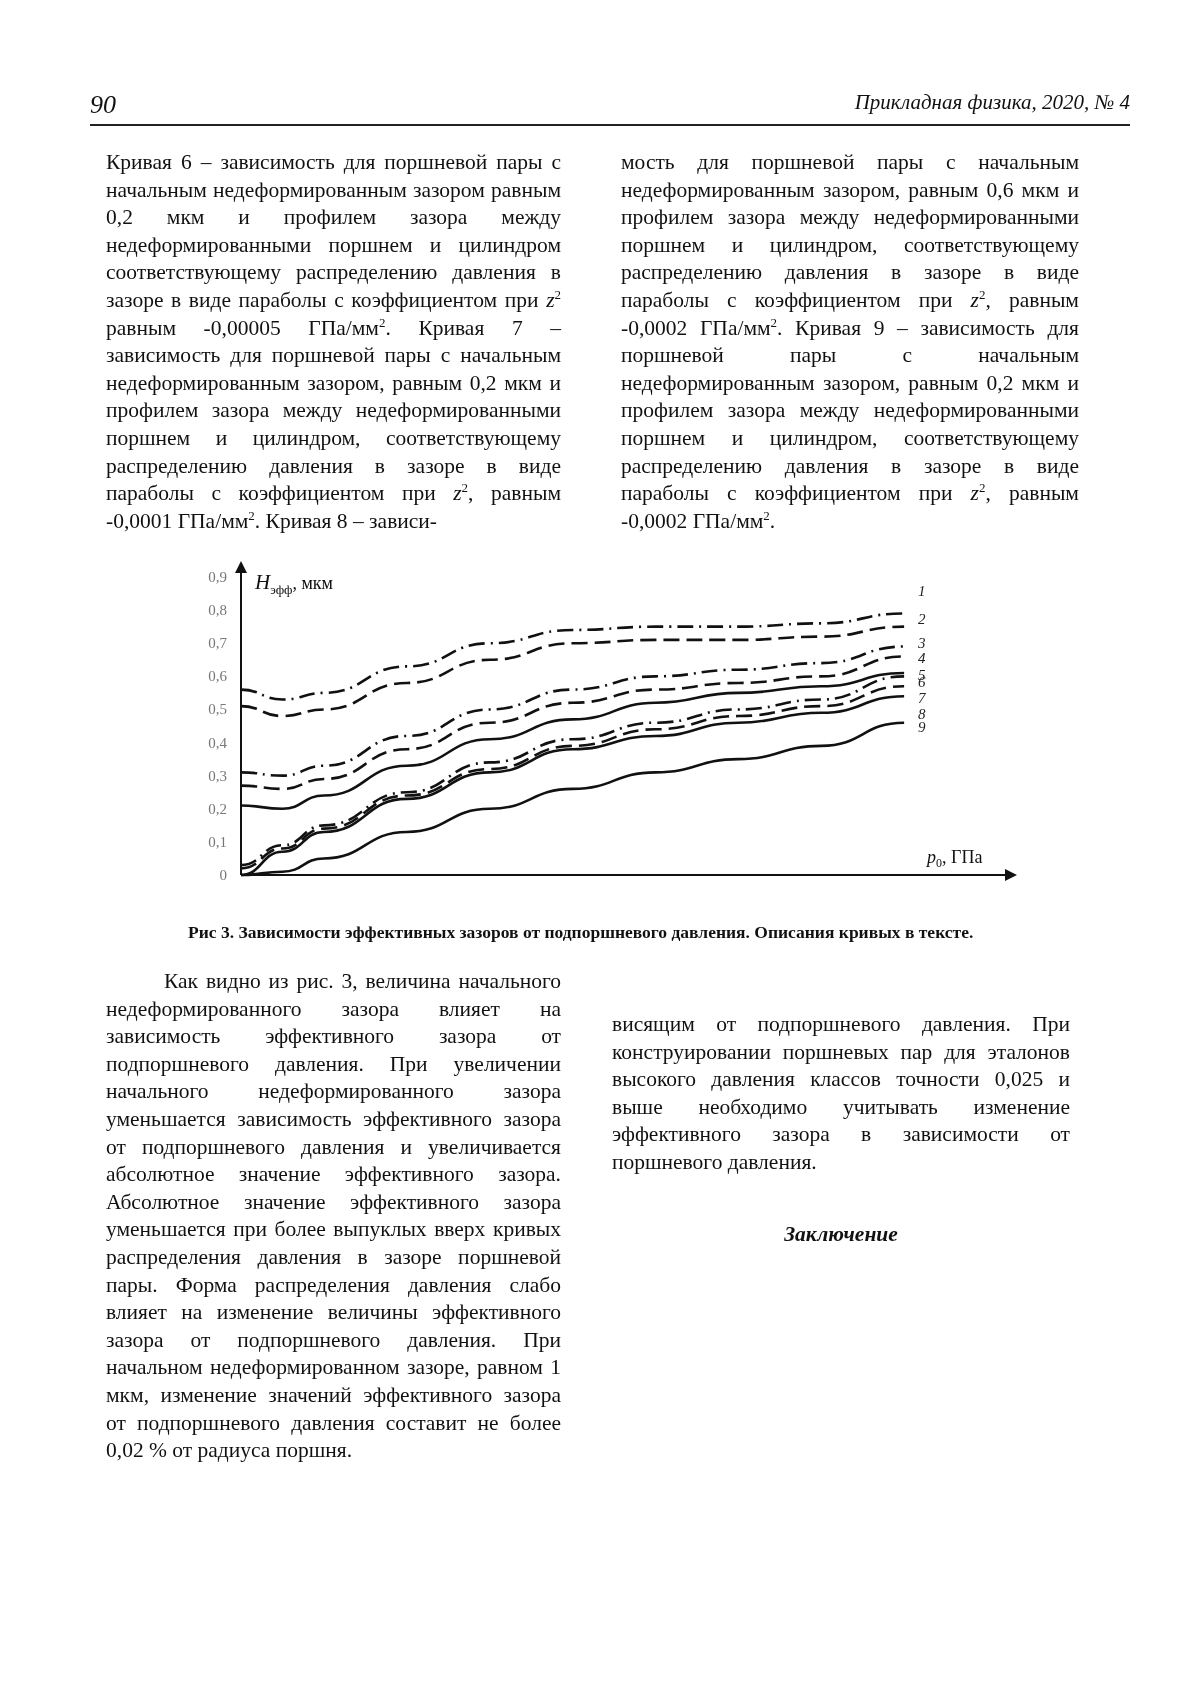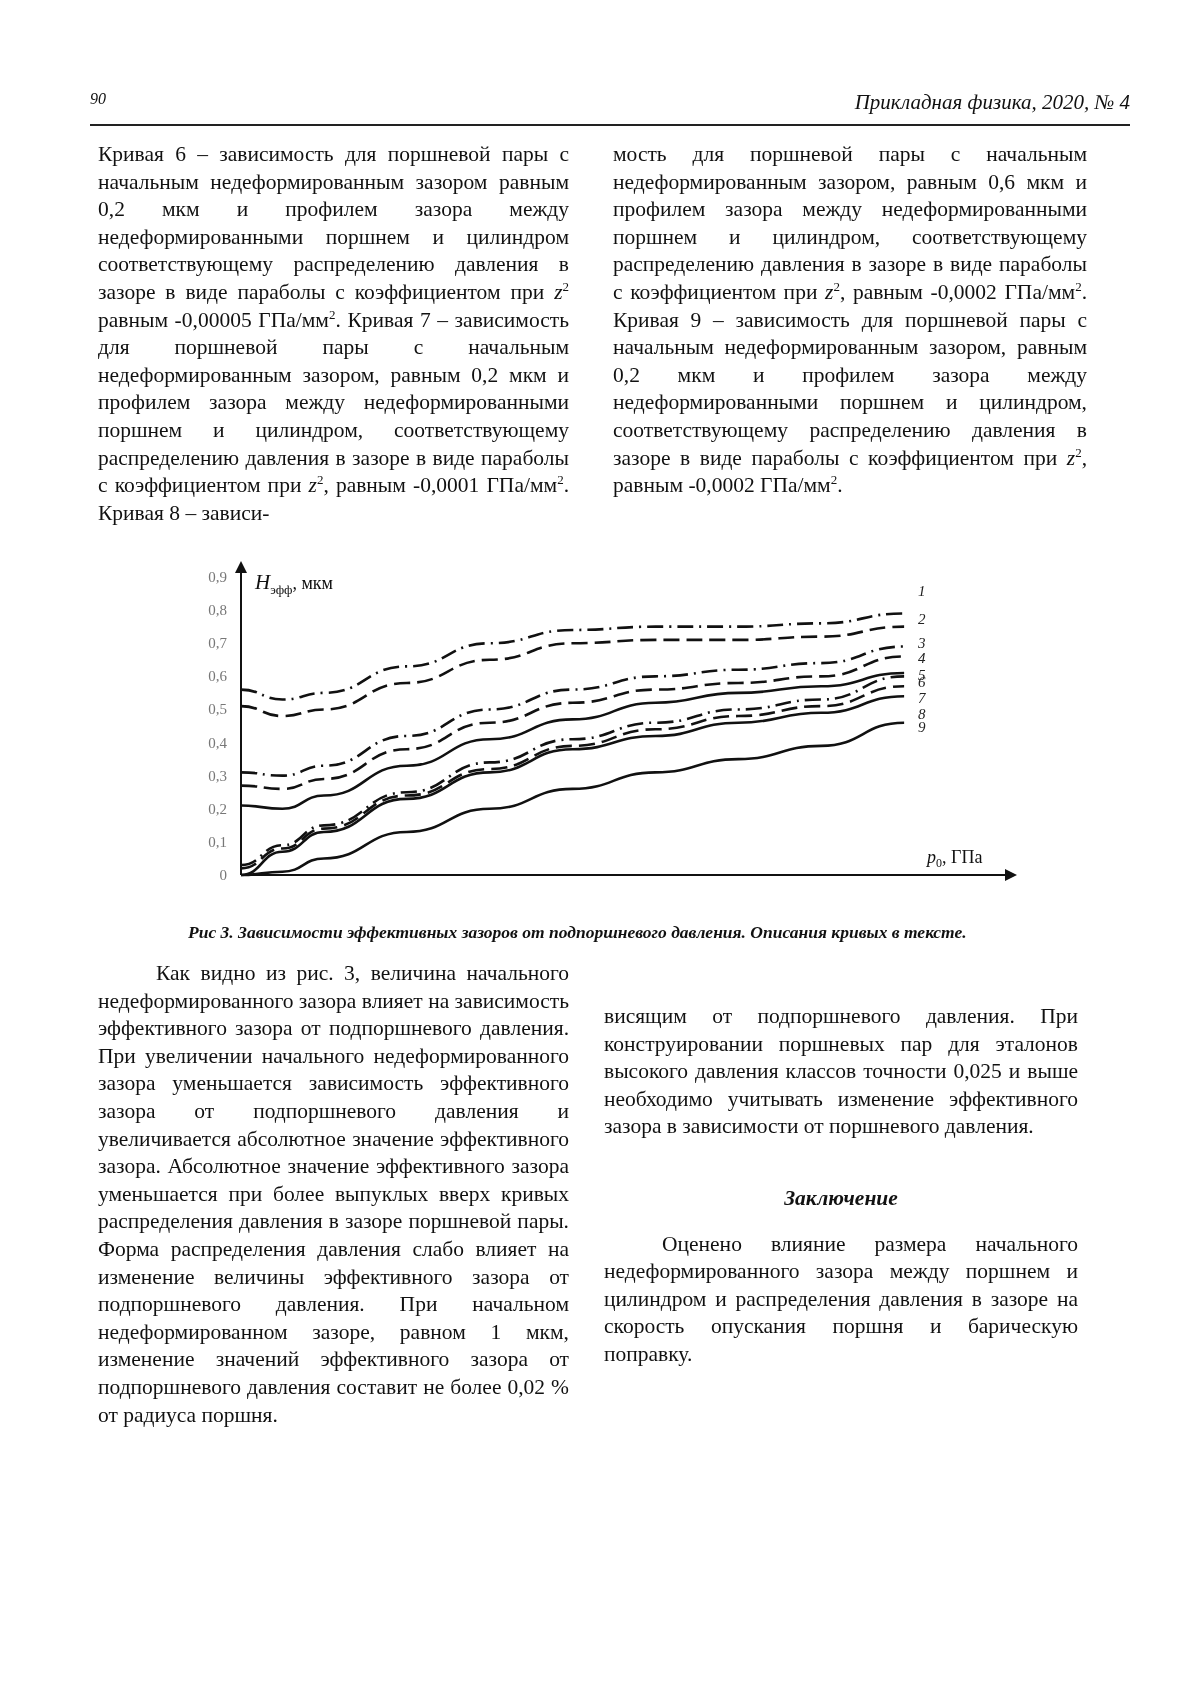--- a/index.html
+++ b/index.html
@@ -1,33 +1,33 @@
 <!DOCTYPE html>
 <html><head>
 <meta charset="utf-8">
 <style>
   html, body { margin: 0; padding: 0; background: #ffffff; }
   body { width: 1200px; height: 1697px; position: relative; overflow: hidden;
          font-family: "Liberation Serif", "DejaVu Serif", serif; color: #111; }
   .header { position: absolute; left: 90px; top: 90px; width: 1040px; height: 36px; }
-  .header .pg { position: absolute; left: 0; top: 0; font-style: italic; font-size: 16px; }
+  .header .pg { position: absolute; left: 0; top: 0; font-style: italic; font-size: 26px; }
   .header .journal { position: absolute; right: 0; top: 0; font-style: italic; font-size: 21px; }
   .header-rule { position: absolute; left: 90px; top: 124px; width: 1040px; height: 0; border-top: 2px solid #222; }
   .col { position: absolute; font-size: 21.5px; line-height: 27.6px; text-align: justify; }
-  .col p { margin: 8px; }
+  .col p { margin: 16px; }
   .col .indent { text-indent: 58px; }
   .left-top { left: 90px; top: 133px; width: 487px; }
   .right-top { left: 605px; top: 133px; width: 490px; }
   .left-bot { left: 90px; top: 952px; width: 487px; }
   .right-bot { left: 596px; top: 995px; width: 490px; }
   .heading { text-align: center; font-weight: bold; margin: 44px 0 18px 0 !important; text-indent: 0 !important; font-style: italic; }
   sup { font-size: 13px; line-height: 0; vertical-align: super; }
   .zi { font-style: italic; }
   .chart { position: absolute; left: 180px; top: 560px; width: 860px; height: 330px; }
-  .caption { position: absolute; left: 188px; top: 920px; width: 840px; font-weight: bold; font-style: italic;
+  .caption { position: absolute; left: 188px; top: 920px; width: 840px; font-weight: bold; 
              font-size: 17.5px; line-height: 24px; }
   .tick { font-family: "Liberation Serif", serif; font-size: 15px; fill: #777; }
   .axlbl { font-family: "Liberation Serif", serif; font-size: 18px; fill: #111; }
   .clbl { font-family: "Liberation Serif", serif; font-style: italic; font-size: 15px; fill: #222; }
 </style>
 </head>
 <body>
 
 <div class="header">
   <span class="pg">90</span>
@@ -94,14 +94,13 @@
 
 <div class="caption">Рис 3. Зависимости эффективных зазоров от подпоршневого давления. Описания кривых в тексте.</div>
 
 <div class="col left-bot">
   <p class="indent">Как видно из рис. 3, величина начального недеформированного зазора влияет на зависимость эффективного зазора от подпоршневого давления. При увеличении начального недеформированного зазора уменьшается зависимость эффективного зазора от подпоршневого давления и увеличивается абсолютное значение эффективного зазора. Абсолютное значение эффективного зазора уменьшается при более выпуклых вверх кривых распределения давления в зазоре поршневой пары. Форма распределения давления слабо влияет на изменение величины эффективного зазора от подпоршневого давления. При начальном недеформированном зазоре, равном 1 мкм, изменение значений эффективного зазора от подпоршневого давления составит не более 0,02 % от радиуса поршня.</p>
 </div>
 
 <div class="col right-bot">
   <p>висящим от подпоршневого давления. При конструировании поршневых пар для эталонов высокого давления классов точности 0,025 и выше необходимо учитывать изменение эффективного зазора в зависимости от поршневого давления.</p>
   <p class="heading">Заключение</p>
-  <p class="indent">Оценено влияние размера начального недеформированного зазора между поршнем и цилиндром и распределения давления в зазоре на скорость опускания поршня и барическую поправку.</p>
 </div>
 
 </body></html>

